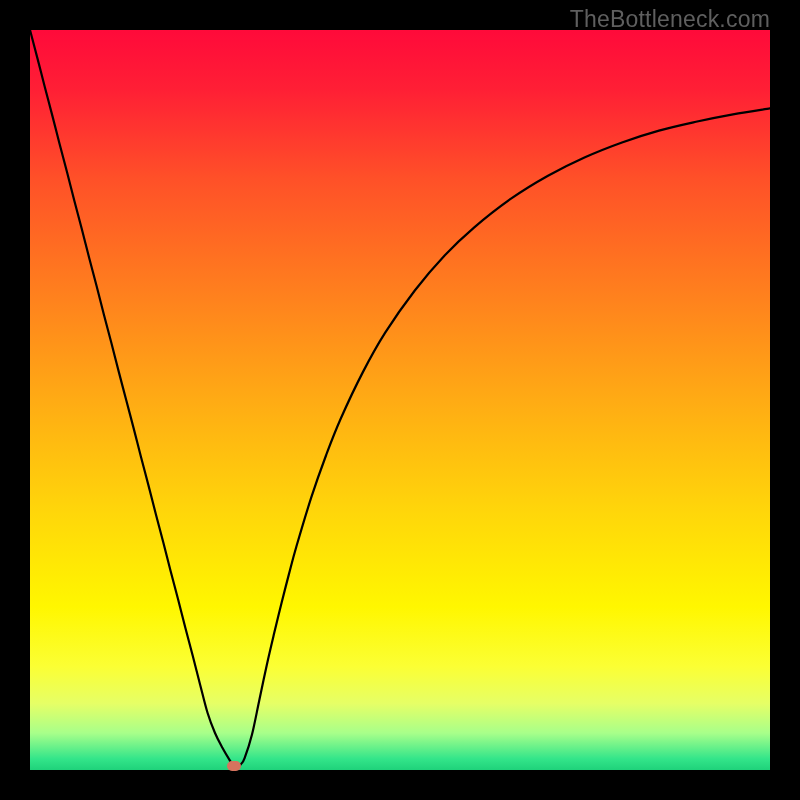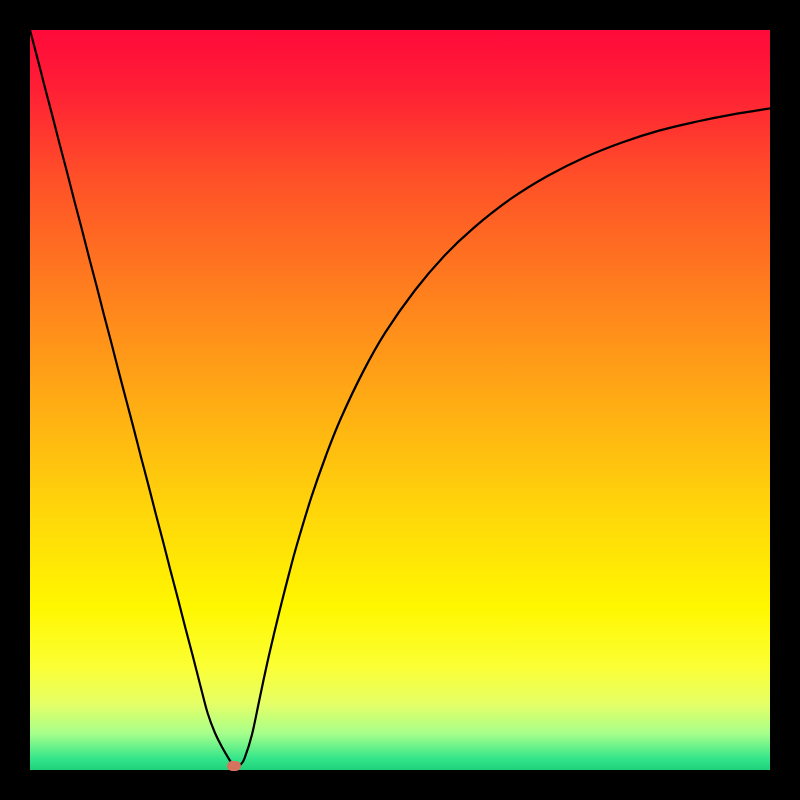--- a/index.html
+++ b/index.html
@@ -52,20 +52,21 @@
     width: 14px;
     height: 10px;
     border-radius: 5px;
     transform: translate(-50%, -50%);
   }
 </style>
 </head>
 <body>
 
 <div class="frame">
+  <div class="watermark">TheBottleneck.com</div>
   <div class="plot-area">
     <div class="gradient-bg" id="gradient-bg" style="background: linear-gradient(rgb(255, 10, 58) 0%, rgb(255, 31, 53) 8%, rgb(255, 80, 40) 20%, rgb(255, 126, 30) 35%, rgb(255, 171, 20) 50%, rgb(255, 214, 10) 65%, rgb(255, 247, 0) 78%, rgb(251, 255, 52) 86%, rgb(230, 255, 102) 91%, rgb(168, 255, 138) 95%, rgb(51, 229, 138) 98.5%, rgb(31, 210, 122) 100%);"></div>
     <svg class="curve" viewBox="0 0 740 740" preserveAspectRatio="none">
       <path id="curve-path" fill="none" stroke="#000" stroke-width="2.2" stroke-linejoin="round" stroke-linecap="round" d="M 0.00 0.00 C 1.33 5.06, 4.74 17.86, 7.40 28.12 C 10.06 38.38, 12.14 46.72, 14.80 56.98 C 17.46 67.24, 19.54 74.84, 22.20 85.10 C 24.86 95.36, 26.94 103.70, 29.60 113.96 C 32.26 124.22, 34.34 131.82, 37.00 142.08 C 39.66 152.34, 41.74 160.68, 44.40 170.94 C 47.06 181.20, 49.14 188.80, 51.80 199.06 C 54.46 209.32, 56.54 217.66, 59.20 227.92 C 61.86 238.18, 63.94 245.78, 66.60 256.04 C 69.26 266.30, 71.34 274.64, 74.00 284.90 C 76.66 295.16, 78.74 302.76, 81.40 313.02 C 84.06 323.28, 86.14 331.62, 88.80 341.88 C 91.46 352.14, 93.54 359.88, 96.20 370.00 C 98.86 380.12, 100.94 387.86, 103.60 398.12 C 106.26 408.38, 108.34 416.72, 111.00 426.98 C 113.66 437.24, 115.74 444.84, 118.40 455.10 C 121.06 465.36, 123.14 473.70, 125.80 483.96 C 128.46 494.22, 130.54 501.82, 133.20 512.08 C 135.86 522.34, 137.94 530.68, 140.60 540.94 C 143.26 551.20, 145.34 558.80, 148.00 569.06 C 150.66 579.32, 152.74 587.66, 155.40 597.92 C 158.06 608.18, 160.14 615.78, 162.80 626.04 C 165.46 636.30, 167.54 644.64, 170.20 654.90 C 172.86 665.16, 174.94 674.36, 177.60 683.02 C 180.26 691.68, 182.34 696.74, 185.00 703.00 C 187.66 709.26, 189.74 712.87, 192.40 717.80 C 195.06 722.73, 197.80 727.18, 199.80 730.38 C 201.80 733.58, 202.17 734.09, 203.50 735.56 C 204.83 737.03, 205.87 738.79, 207.20 738.52 C 208.53 738.25, 209.57 735.94, 210.90 734.08 C 212.23 732.22, 212.60 733.49, 214.60 728.16 C 216.60 722.83, 219.34 715.00, 222.00 704.48 C 224.66 693.96, 226.74 682.22, 229.40 669.70 C 232.06 657.18, 234.14 646.91, 236.80 634.92 C 239.46 622.93, 241.54 614.29, 244.20 603.10 C 246.86 591.91, 248.94 583.42, 251.60 572.76 C 254.26 562.10, 256.34 554.02, 259.00 543.90 C 261.66 533.78, 262.40 530.24, 266.40 516.52 C 270.40 502.80, 275.87 484.06, 281.20 467.68 C 286.53 451.30, 290.67 439.75, 296.00 425.50 C 301.33 411.25, 304.14 403.55, 310.80 388.50 C 317.46 373.45, 325.01 357.33, 333.00 341.88 C 340.99 326.43, 345.88 317.31, 355.20 302.66 C 364.52 288.01, 374.14 274.33, 384.80 260.48 C 395.46 246.63, 403.74 237.02, 414.40 225.70 C 425.06 214.38, 432.01 207.84, 444.00 197.58 C 455.99 187.32, 467.68 178.04, 481.00 168.72 C 494.32 159.40, 504.68 153.24, 518.00 145.78 C 531.32 138.32, 541.68 133.27, 555.00 127.28 C 568.32 121.29, 578.68 117.28, 592.00 112.48 C 605.32 107.68, 615.68 104.37, 629.00 100.64 C 642.32 96.91, 652.68 94.69, 666.00 91.76 C 679.32 88.83, 689.68 86.76, 703.00 84.36 C 716.32 81.96, 733.34 79.51, 740.00 78.44"></path>
     </svg>
     <div class="marker" id="marker" style="left: 203.5px; top: 735.56px; background: rgb(214, 115, 94);"></div>
   </div>
 </div>
 
 </body></html>

